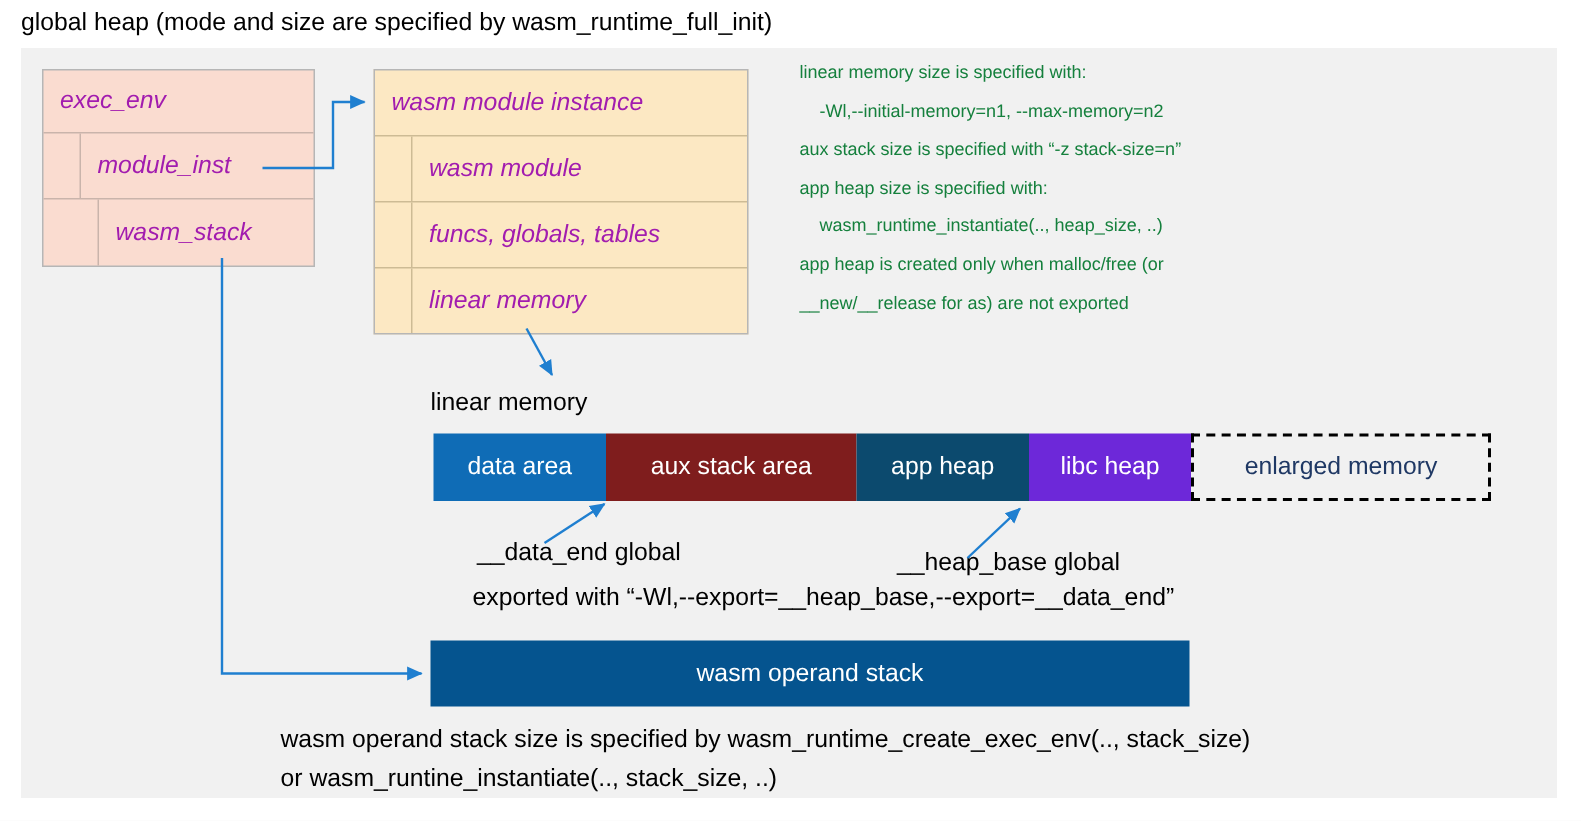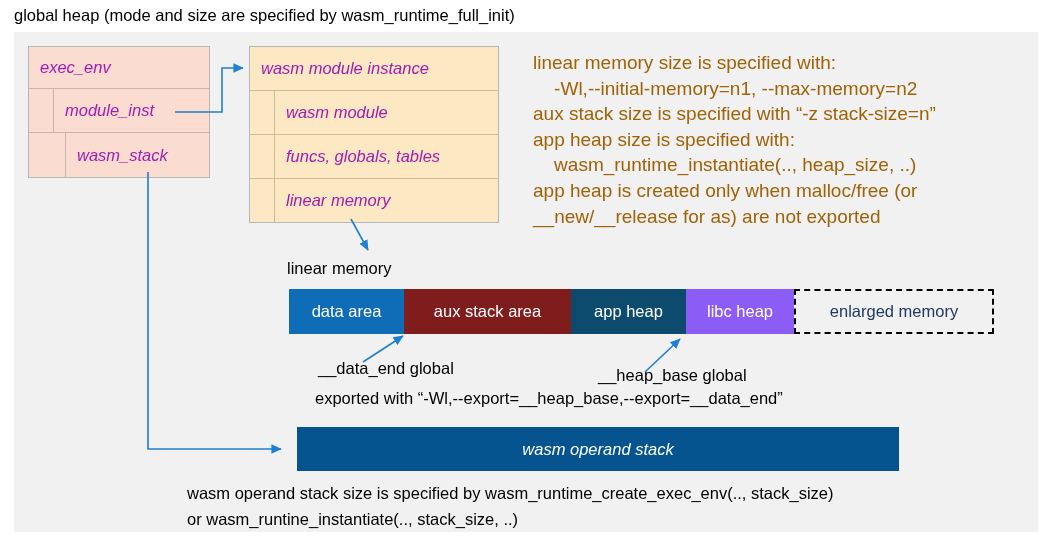--- a/index.html
+++ b/index.html
@@ -94,25 +94,25 @@
     background: #fce8c3;
   }
   #wasm-module-instance-box .struct-row { border-bottom: 1px solid #cdbb95; }
   #wasm-module-instance-box .struct-row:last-child { border-bottom: none; }
   #wasm-module-instance-box .row-indent { border-right: 1px solid #cdbb95; }
 
   
   .info-text {
     position: absolute;
     left: 533px;
-    top: 50px;
+    top: 36px;
     width: 505px;
-    font-size: 19px;
+    font-size: 12px;
     line-height: 25.6px;
-    color: #a16207;
+    color: #15803d;
     white-space: pre;
   }
 
   
   .linear-memory-label {
     position: absolute;
     left: 287px;
     top: 259px;
     font-size: 16.5px;
     color: #000;
@@ -149,32 +149,31 @@
     color: #000;
     white-space: nowrap;
   }
   #annot-data-end { left: 318px; top: 359px; }
   #annot-heap-base { left: 598px; top: 366px; }
   #annot-export { left: 315px; top: 389px; }
 
   
   #wasm-operand-stack-bar {
     position: absolute;
-    left: 297px;
+    left: 287px;
     top: 427px;
-    width: 602px;
+    width: 506px;
     height: 44px;
     background: #05548f;
     display: flex;
     align-items: center;
     justify-content: center;
     color: #ffffff;
     font-size: 16.5px;
     white-space: nowrap;
-    font-style: italic;
   }
 
   
   #bottom-note {
     position: absolute;
     left: 187px;
     top: 481px;
     width: 850px;
     font-size: 16.5px;
     line-height: 25.6px;
@@ -239,21 +238,21 @@
     wasm_runtime_instantiate(.., heap_size, ..)
 app heap is created only when malloc/free (or
 __new/__release for as) are not exported</div>
 
   <div class="linear-memory-label">linear memory</div>
 
   <div id="linear-memory-strip">
     <div class="mem-seg" style="width:115px;background:#0f6cb6;">data area</div>
     <div class="mem-seg" style="width:167px;background:#7f1d1d;">aux stack area</div>
     <div class="mem-seg" style="width:115px;background:#0c4a6e;">app heap</div>
-    <div class="mem-seg" style="width:108px;background:#8b5cf6;">libc heap</div>
+    <div class="mem-seg" style="width:108px;background:#6d28d9;">libc heap</div>
     <div class="mem-seg dashed" style="width:200px;">enlarged memory</div>
   </div>
 
   <div class="annot" id="annot-data-end">__data_end global</div>
   <div class="annot" id="annot-heap-base">__heap_base global</div>
   <div class="annot" id="annot-export">exported with “-Wl,--export=__heap_base,--export=__data_end”</div>
 
   <div id="wasm-operand-stack-bar">wasm operand stack</div>
 
   <div id="bottom-note">wasm operand stack size is specified by wasm_runtime_create_exec_env(.., stack_size)

